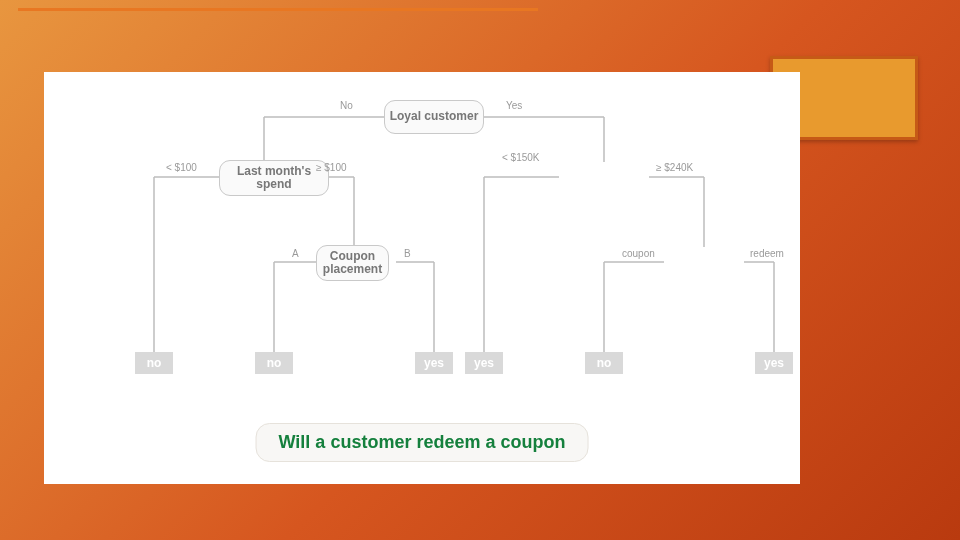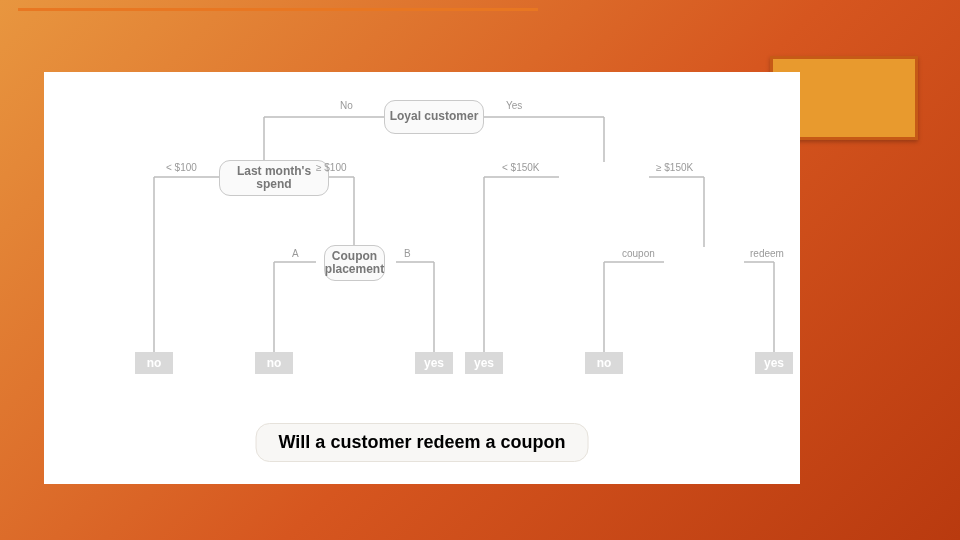--- a/index.html
+++ b/index.html
@@ -8,21 +8,21 @@
   .title{font-size:30px;font-weight:600;color:#e87722;letter-spacing:.5px}
   .title .accent{color:#333}
   .title-rule{height:3px;background:#e87722;width:520px;margin-top:2px}
   .corner{position:absolute;right:42px;top:56px;width:142px;height:78px;background:#e89a2e;border:3px solid #c65a16;box-shadow:0 2px 4px rgba(0,0,0,.25)}
   .panel{position:absolute;left:44px;top:72px;width:756px;height:412px;background:#fff}
   
   .tree{position:relative;width:100%;height:100%}
   .node{position:absolute;background:#fafafa;border:1px solid #c9c9c9;border-radius:11px;color:#777;font-size:12px;font-weight:600;text-align:center;display:flex;align-items:center;justify-content:center;line-height:1.1;padding:8px 4px;box-sizing:border-box}
   .leaf{position:absolute;background:#d9d9d9;color:#fff;font-size:12px;font-weight:600;text-align:center;display:flex;align-items:center;justify-content:center;width:38px;height:22px}
   .lbl{position:absolute;color:#9a9a9a;font-size:10px}
-  .caption{position:absolute;left:50%;transform:translateX(-50%);bottom:22px;background:#f8f7f5;border:1px solid #e6e2db;border-radius:14px;padding:8px 22px;font-size:18px;font-weight:700;color:#000000}
+  .caption{position:absolute;left:50%;transform:translateX(-50%);bottom:22px;background:#f8f7f5;border:1px solid #e6e2db;border-radius:14px;padding:8px 22px;font-size:18px;font-weight:700;color:#15803d}
   svg.lines{position:absolute;left:0;top:0;width:100%;height:100%}
   svg.lines line{stroke:#bdbdbd;stroke-width:1.5}
 </style>
 </head>
 <body>
 
 <div class="slide">
   <div class="title-wrap">
     <div class="title-rule"></div>
   </div>
@@ -61,24 +61,24 @@
       </svg>
 
       <div class="node" style="left:340px;top:28px;width:100px;height:34px">Loyal customer</div>
       <div class="lbl" style="left:296px;top:28px">No</div>
       <div class="lbl" style="left:462px;top:28px">Yes</div>
 
       <div class="node" style="left:175px;top:88px;width:110px;height:36px">Last month's spend</div>
       <div class="lbl" style="left:122px;top:90px">&lt; $100</div>
       <div class="lbl" style="left:272px;top:90px">≥ $100</div>
 
-      <div class="lbl" style="left:458px;top:90px">&lt; $150K</div>
-      <div class="lbl" style="left:612px;top:90px">≥ $150K</div>
+      <div class="lbl" style="left:458px;top:80px">&lt; $150K</div>
+      <div class="lbl" style="left:612px;top:90px">≥ $240K</div>
 
-      <div class="node" style="left:280px;top:173px;width:61px;height:36px">Coupon placement</div>
+      <div class="node" style="left:272px;top:173px;width:73px;height:36px">Coupon placement</div>
       <div class="lbl" style="left:248px;top:176px">A</div>
       <div class="lbl" style="left:360px;top:176px">B</div>
 
       <div class="lbl" style="left:578px;top:176px">coupon</div>
       <div class="lbl" style="left:706px;top:176px">redeem</div>
 
       <div class="leaf" style="left:91px;top:280px">no</div>
       <div class="leaf" style="left:211px;top:280px">no</div>
       <div class="leaf" style="left:371px;top:280px">yes</div>
       <div class="leaf" style="left:421px;top:280px">yes</div>

